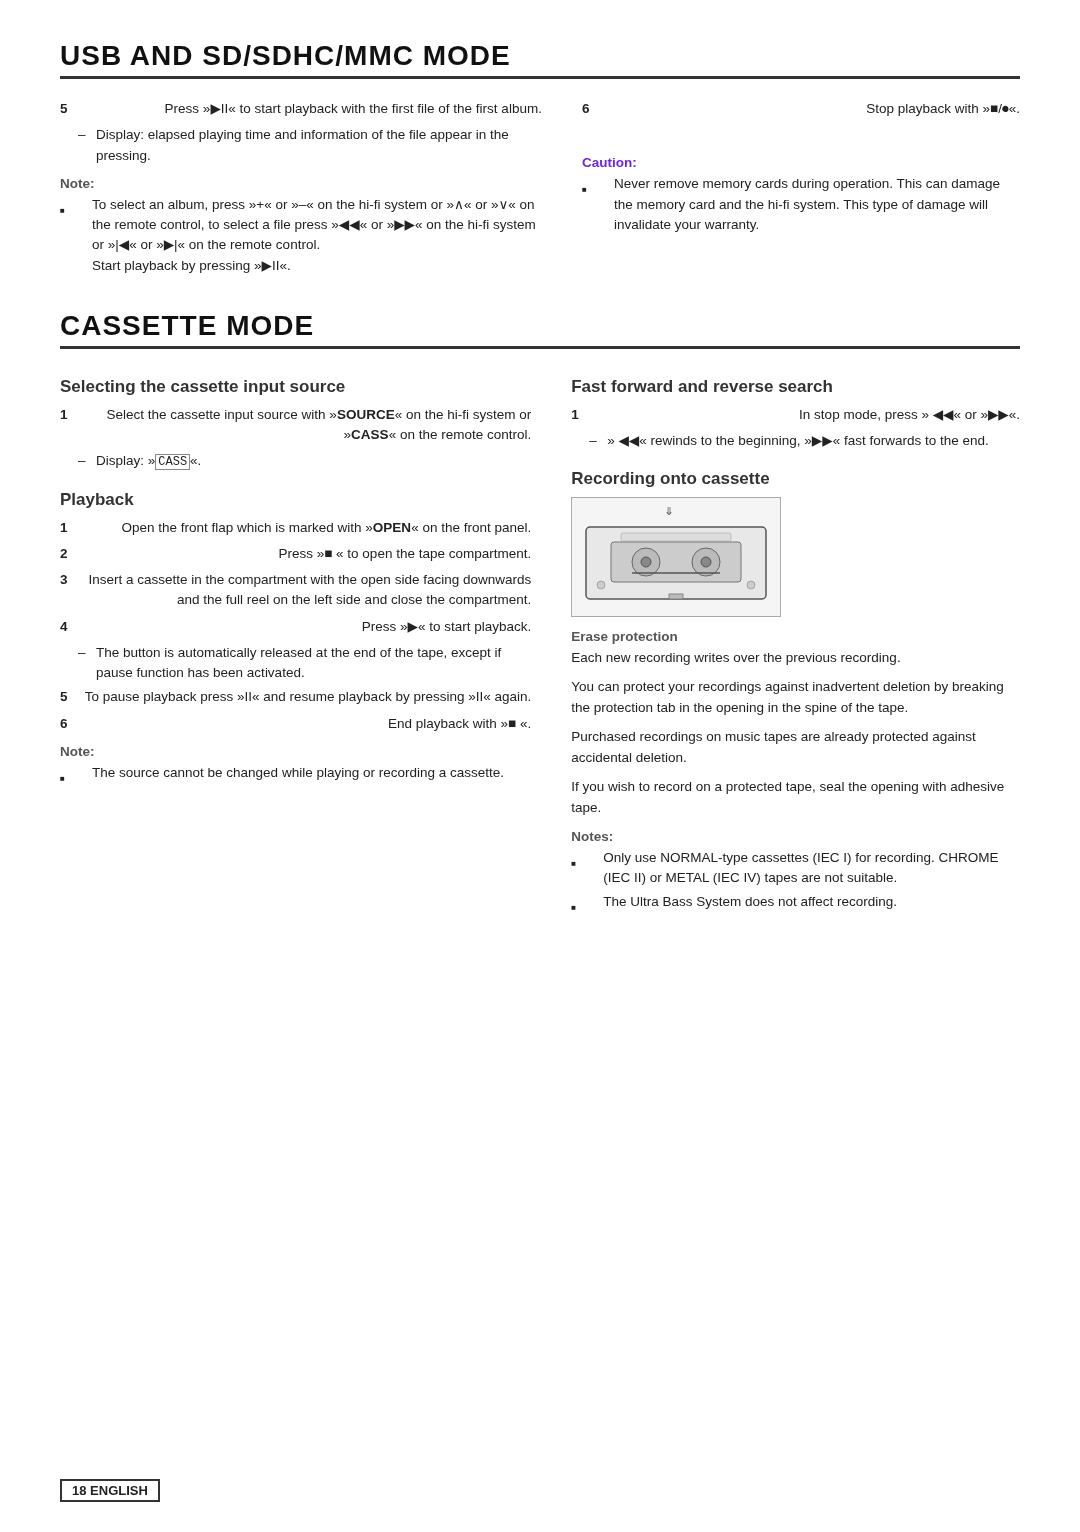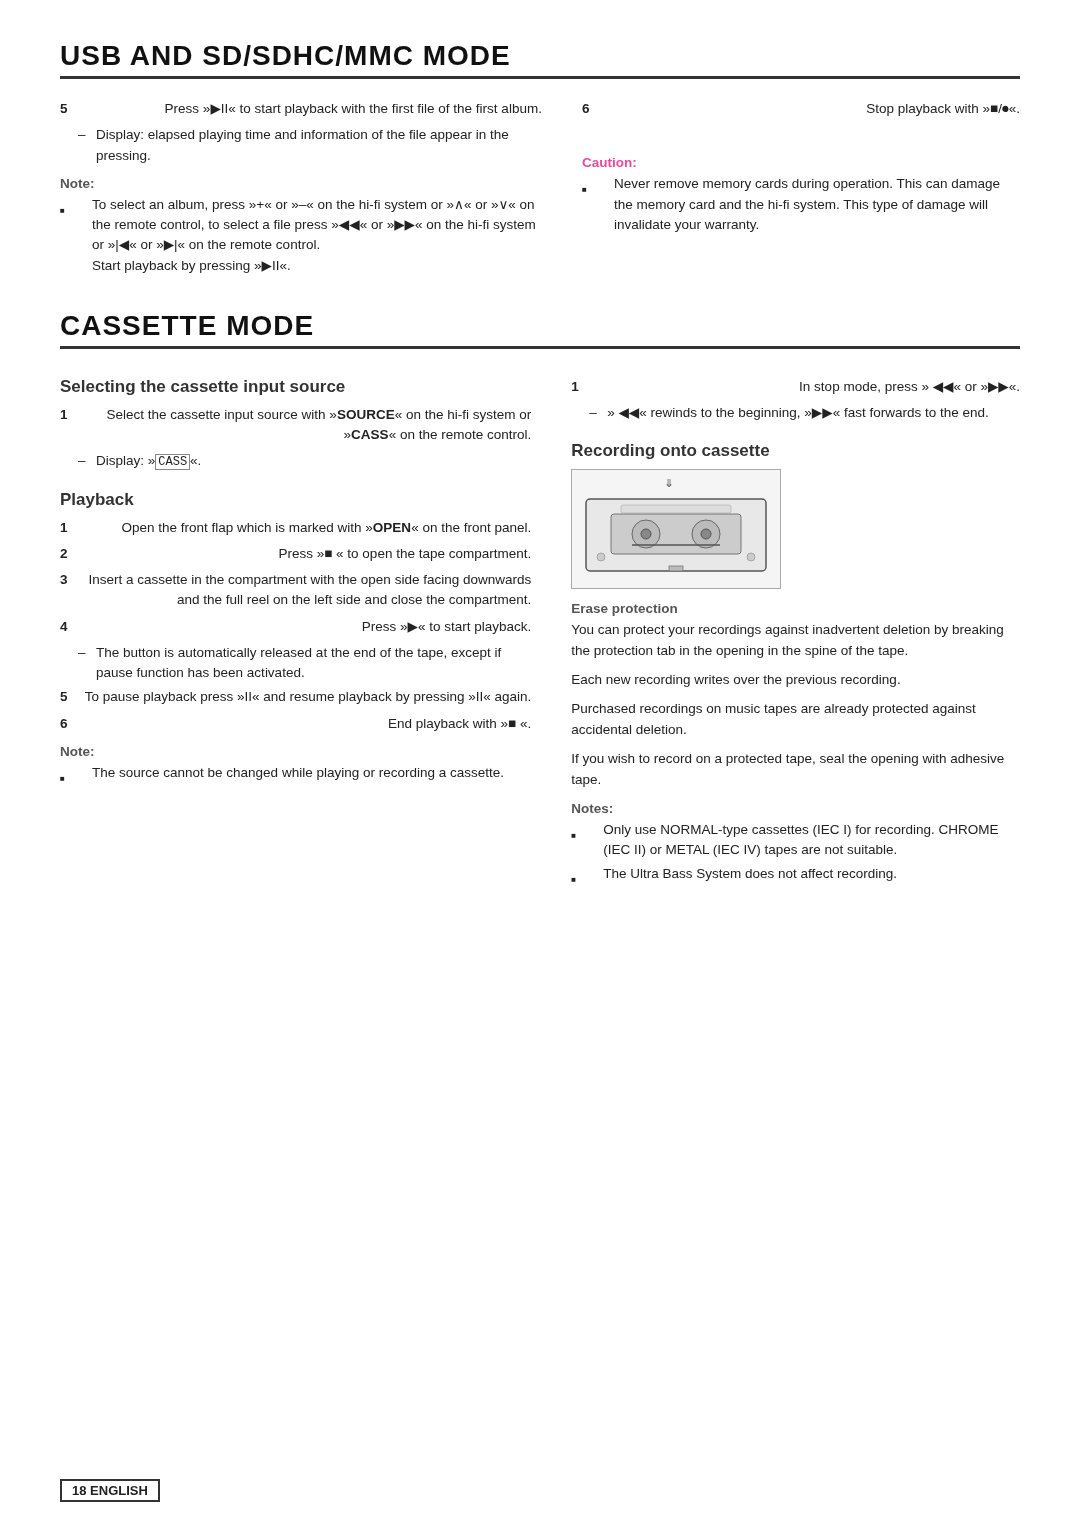--- a/index.html
+++ b/index.html
@@ -53,21 +53,21 @@
       line-height: 1.5;
     }
     .dash { min-width: 12px; }
 
     .note-label {
       font-weight: bold;
       color: #555;
       margin-top: 10px;
       margin-bottom: 4px;
     }
-    .note-label.caution { color: #ec4899; margin-top: 36px; }
+    .note-label.caution { color: #6d28d9; margin-top: 36px; }
 
     .bullet-item {
       display: flex;
       gap: 24px;
       margin-left: 0;
       margin-bottom: 4px;
       line-height: 1.5;
     }
     .bullet-sq {
       min-width: 8px;
@@ -244,20 +244,21 @@
       <div class="note-label">Note:</div>
       <div class="bullet-item">
         <span class="bullet-sq"></span>
         <span>The source cannot be changed while playing or recording a cassette.</span>
       </div>
 
     </div>
 
     <div class="cassette-col-right">
 
+      <div class="sub-section-title first">Fast forward and reverse search</div>
 
       <div class="step-item">
         <span class="step-num">1</span>
         <span class="step-content">In stop mode, press » ◀◀« or »▶▶«.</span>
       </div>
       <div class="sub-item">
         <span class="dash">–</span>
         <span>» ◀◀« rewinds to the beginning, »▶▶« fast forwards to the end.</span>
       </div>
 
@@ -283,22 +284,22 @@
           <rect x="88" y="87" width="14" height="5" fill="#bbb" stroke="#777" stroke-width="0.8"></rect>
 
           <circle cx="20" cy="78" r="4" fill="#ccc" stroke="#999" stroke-width="0.8"></circle>
           <circle cx="170" cy="78" r="4" fill="#ccc" stroke="#999" stroke-width="0.8"></circle>
 
           <text x="88" y="8" font-size="12" fill="#555" text-anchor="middle">⇓</text>
         </svg>
       </div>
 
       <div class="erase-label">Erase protection</div>
+      <p class="body-text">Each new recording writes over the previous recording.</p>
       <p class="body-text">You can protect your recordings against inadvertent deletion by breaking the protection tab in the opening in the spine of the tape.</p>
-      <p class="body-text">Each new recording writes over the previous recording.</p>
       <p class="body-text">Purchased recordings on music tapes are already protected against accidental deletion.</p>
       <p class="body-text">If you wish to record on a protected tape, seal the opening with adhesive tape.</p>
 
       <div class="note-label">Notes:</div>
       <div class="bullet-item">
         <span class="bullet-sq"></span>
         <span>Only use NORMAL-type cassettes (IEC I) for recording. CHROME (IEC II) or METAL (IEC IV) tapes are not suitable.</span>
       </div>
       <div class="bullet-item">
         <span class="bullet-sq"></span>

